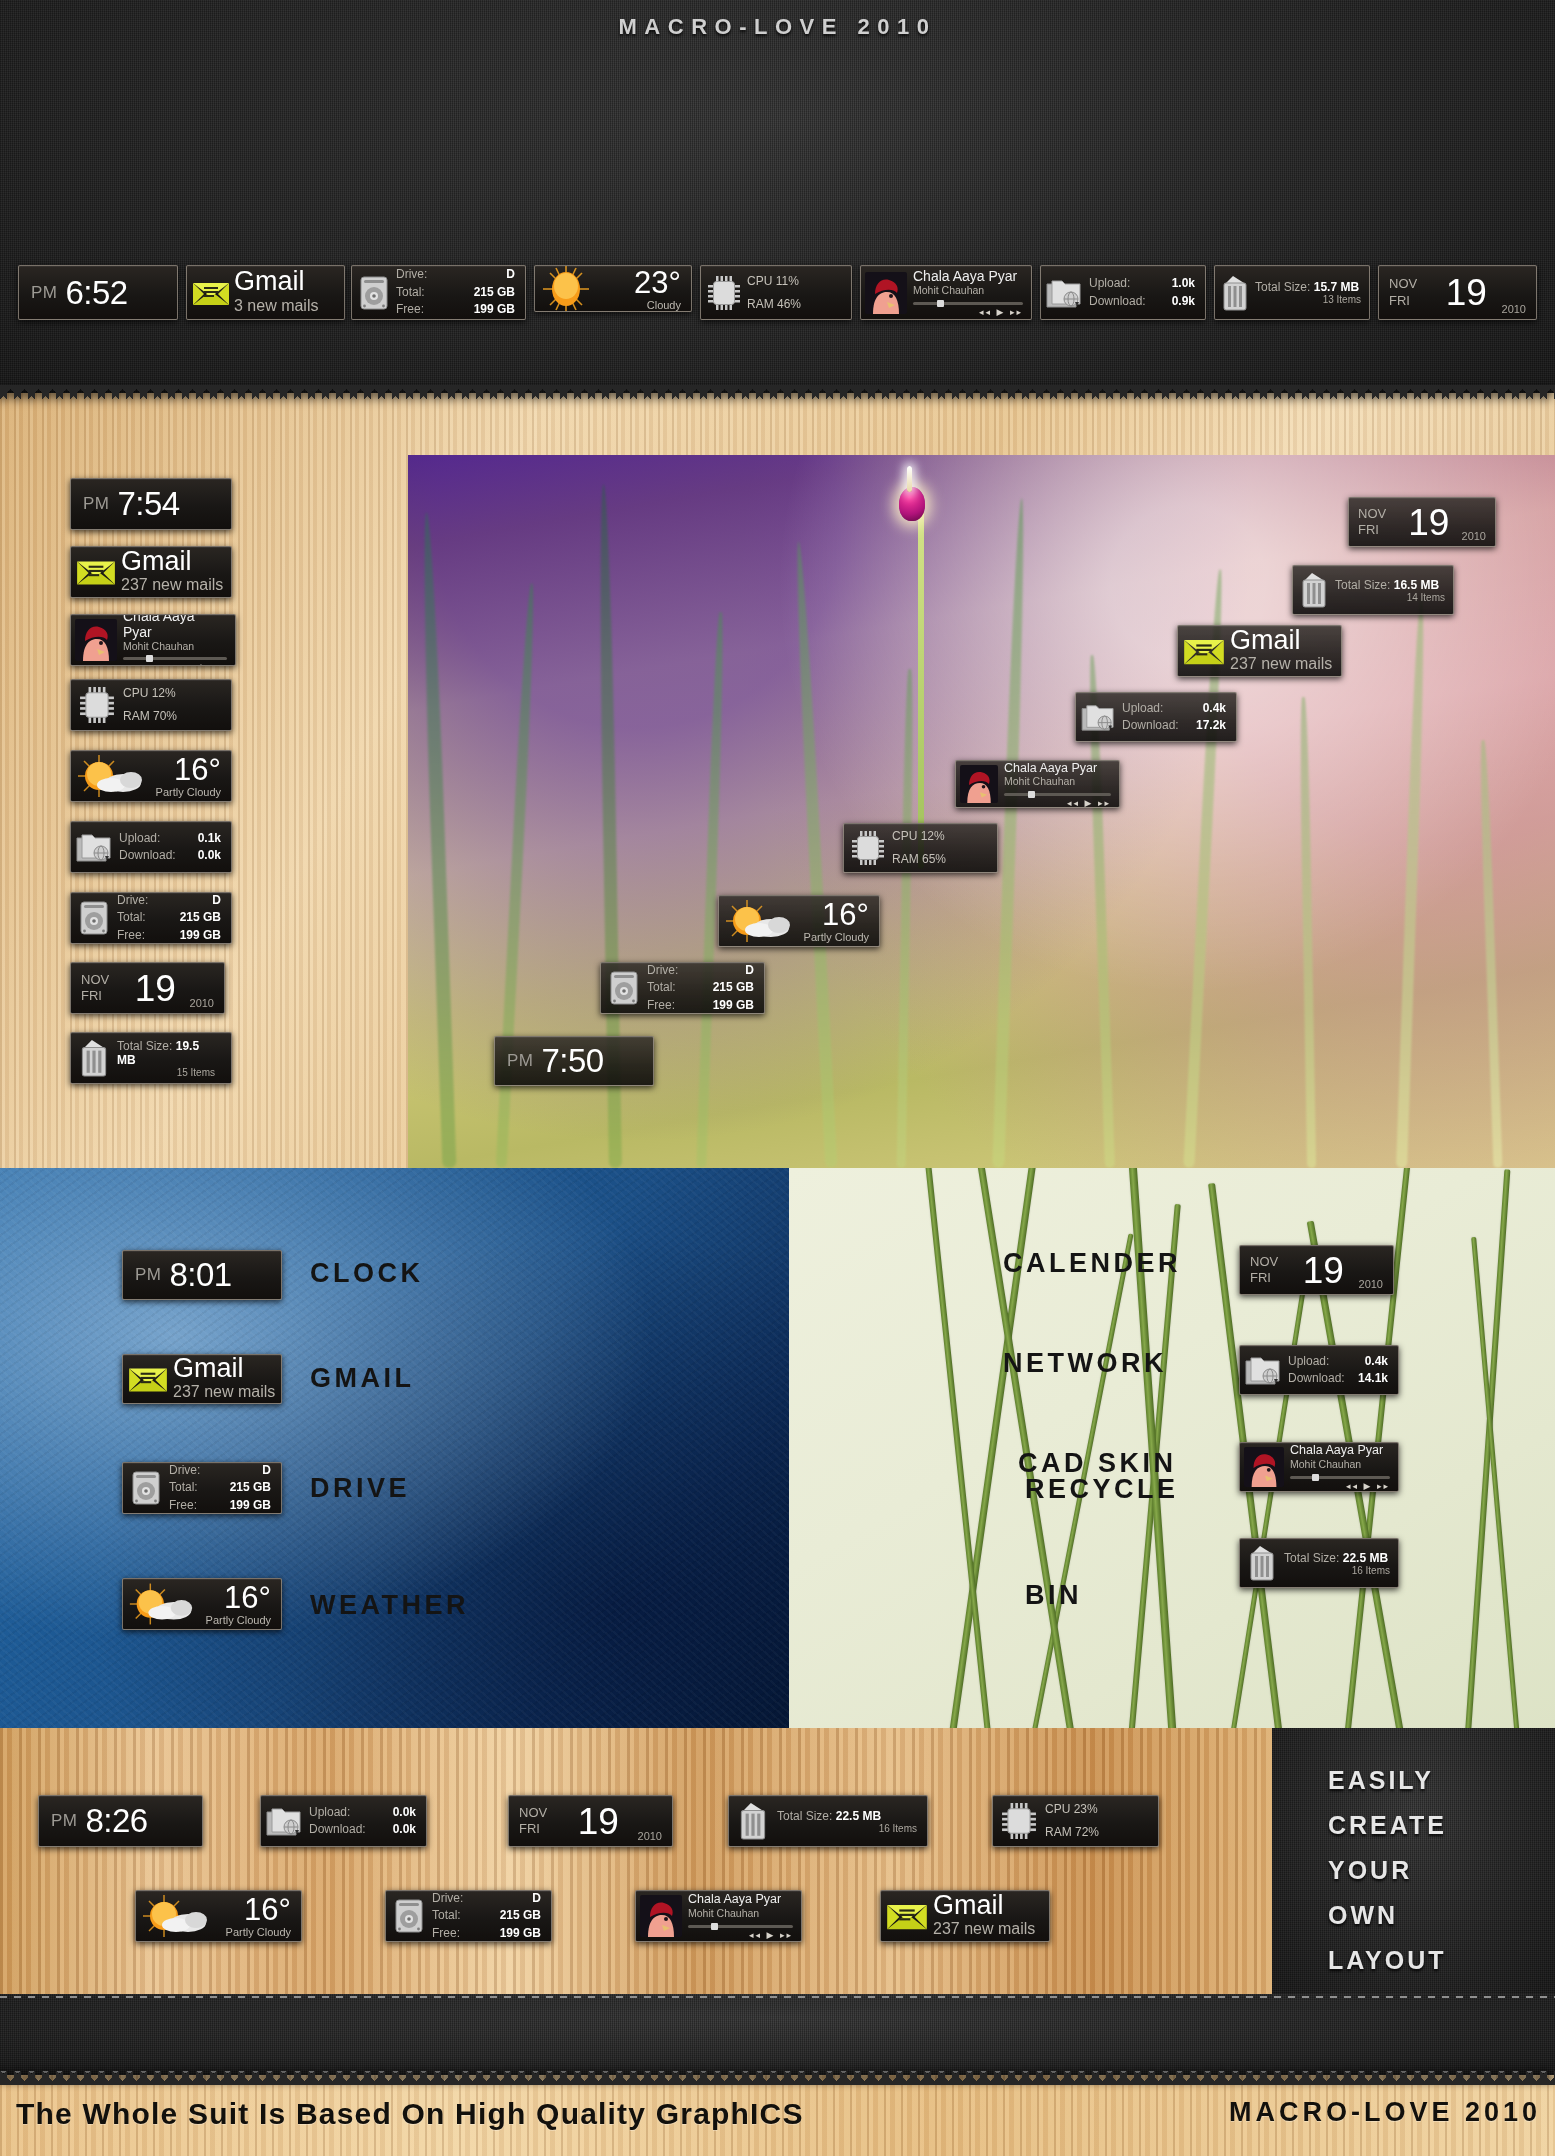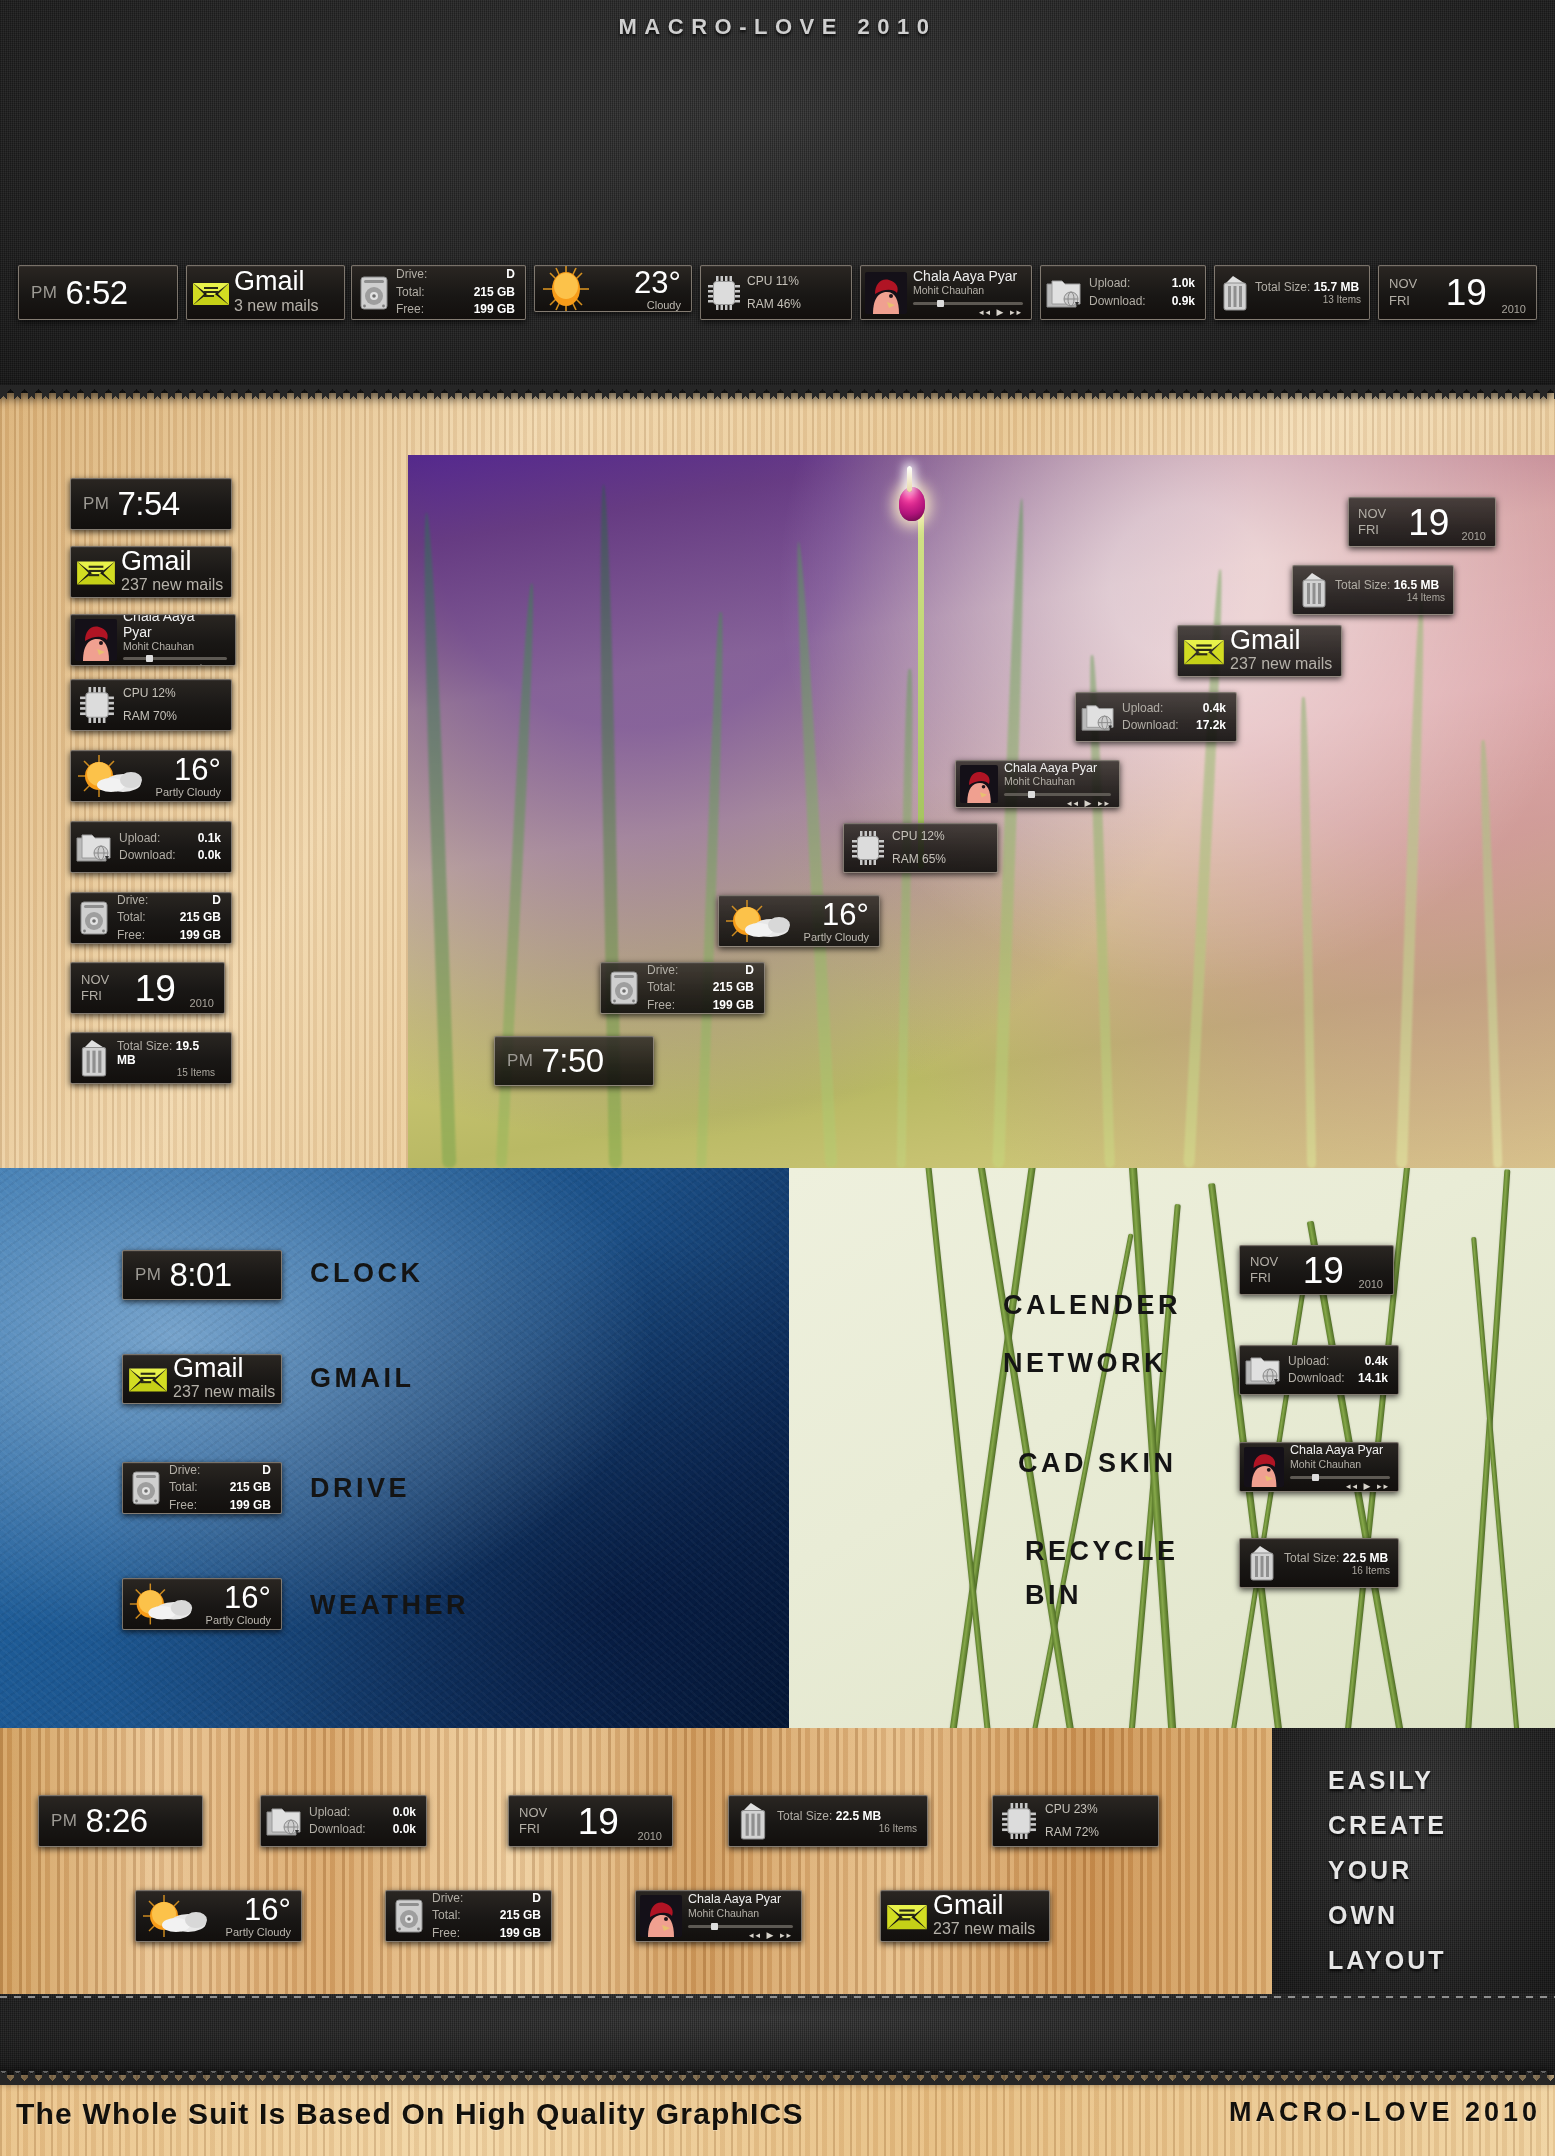--- a/index.html
+++ b/index.html
@@ -827,21 +827,21 @@
     <div class="grass" style="left:44%; top:6%;  width:6px; height:100%; transform:rotate(5deg);"></div>
     <div class="grass" style="left:50%; top:-6%; width:8px; height:116%; transform:rotate(-4deg);"></div>
     <div class="grass" style="left:57%; top:14%; width:5px; height:92%;  transform:rotate(9deg);"></div>
     <div class="grass" style="left:64%; top:2%;  width:7px; height:104%; transform:rotate(-7deg);"></div>
     <div class="grass" style="left:72%; top:-5%; width:6px; height:112%; transform:rotate(6deg);"></div>
     <div class="grass" style="left:80%; top:8%;  width:7px; height:98%;  transform:rotate(-10deg);"></div>
     <div class="grass" style="left:88%; top:0%;  width:6px; height:106%; transform:rotate(4deg);"></div>
     <div class="grass" style="left:95%; top:12%; width:5px; height:94%;  transform:rotate(-5deg);"></div>
   </div>
 
-  <div class="sec-label" style="left:1003px; top:1248px;margin-top:42px;">CALENDER</div>
+  <div class="sec-label" style="left:1003px; top:1248px;">CALENDER</div>
   <div class="w w-date" style="left:1239px; top:1245px; width:155px; height:50px; padding:0 10px;">
     <span class="body" style="flex:0 0 38px;">
       <span class="mm">NOV</span>
       <span class="dd">FRI</span>
     </span>
     <span class="num" style="flex:1; text-align:center;">19</span>
     <span class="yr" style="align-self:flex-end; padding-bottom:4px;">2010</span>
   </div>
 
   <div class="sec-label" style="left:1003px; top:1348px;">NETWORK</div>
@@ -882,21 +882,21 @@
     <span class="body" style="padding-right:8px;">
       <span class="mt" style="font-size:12.5px;">Chala Aaya Pyar</span>
       <span class="ma">Mohit Chauhan</span>
       <span class="bar">
           <i></i>
         </span>
       <span class="ctrl">◂◂ ▶ ▸▸</span>
     </span>
   </div>
 
-  <div class="sec-label" style="left:1025px; top:1536px;">RECYCLE</div>
+  <div class="sec-label" style="left:1025px; top:1474px;">RECYCLE</div>
   <div class="sec-label" style="left:1025px; top:1580px;">BIN</div>
   <div class="w w-bin" style="left:1239px; top:1538px; width:160px; height:50px;">
     <span class="ico" style="width:44px;">
       <svg width="28" height="36" viewBox="0 0 28 36">
           <path d="M5 8 L12 1 L23 8 Z" fill="#e0e0e0"></path>
           <rect x="3" y="8" width="22" height="27" rx="2" fill="#d2d2d2" stroke="#909090"></rect>
           <rect x="7" y="11" width="3" height="21" fill="#8f8f8f"></rect>
           <rect x="12.5" y="11" width="3" height="21" fill="#8f8f8f"></rect>
           <rect x="18" y="11" width="3" height="21" fill="#8f8f8f"></rect>
         </svg>

